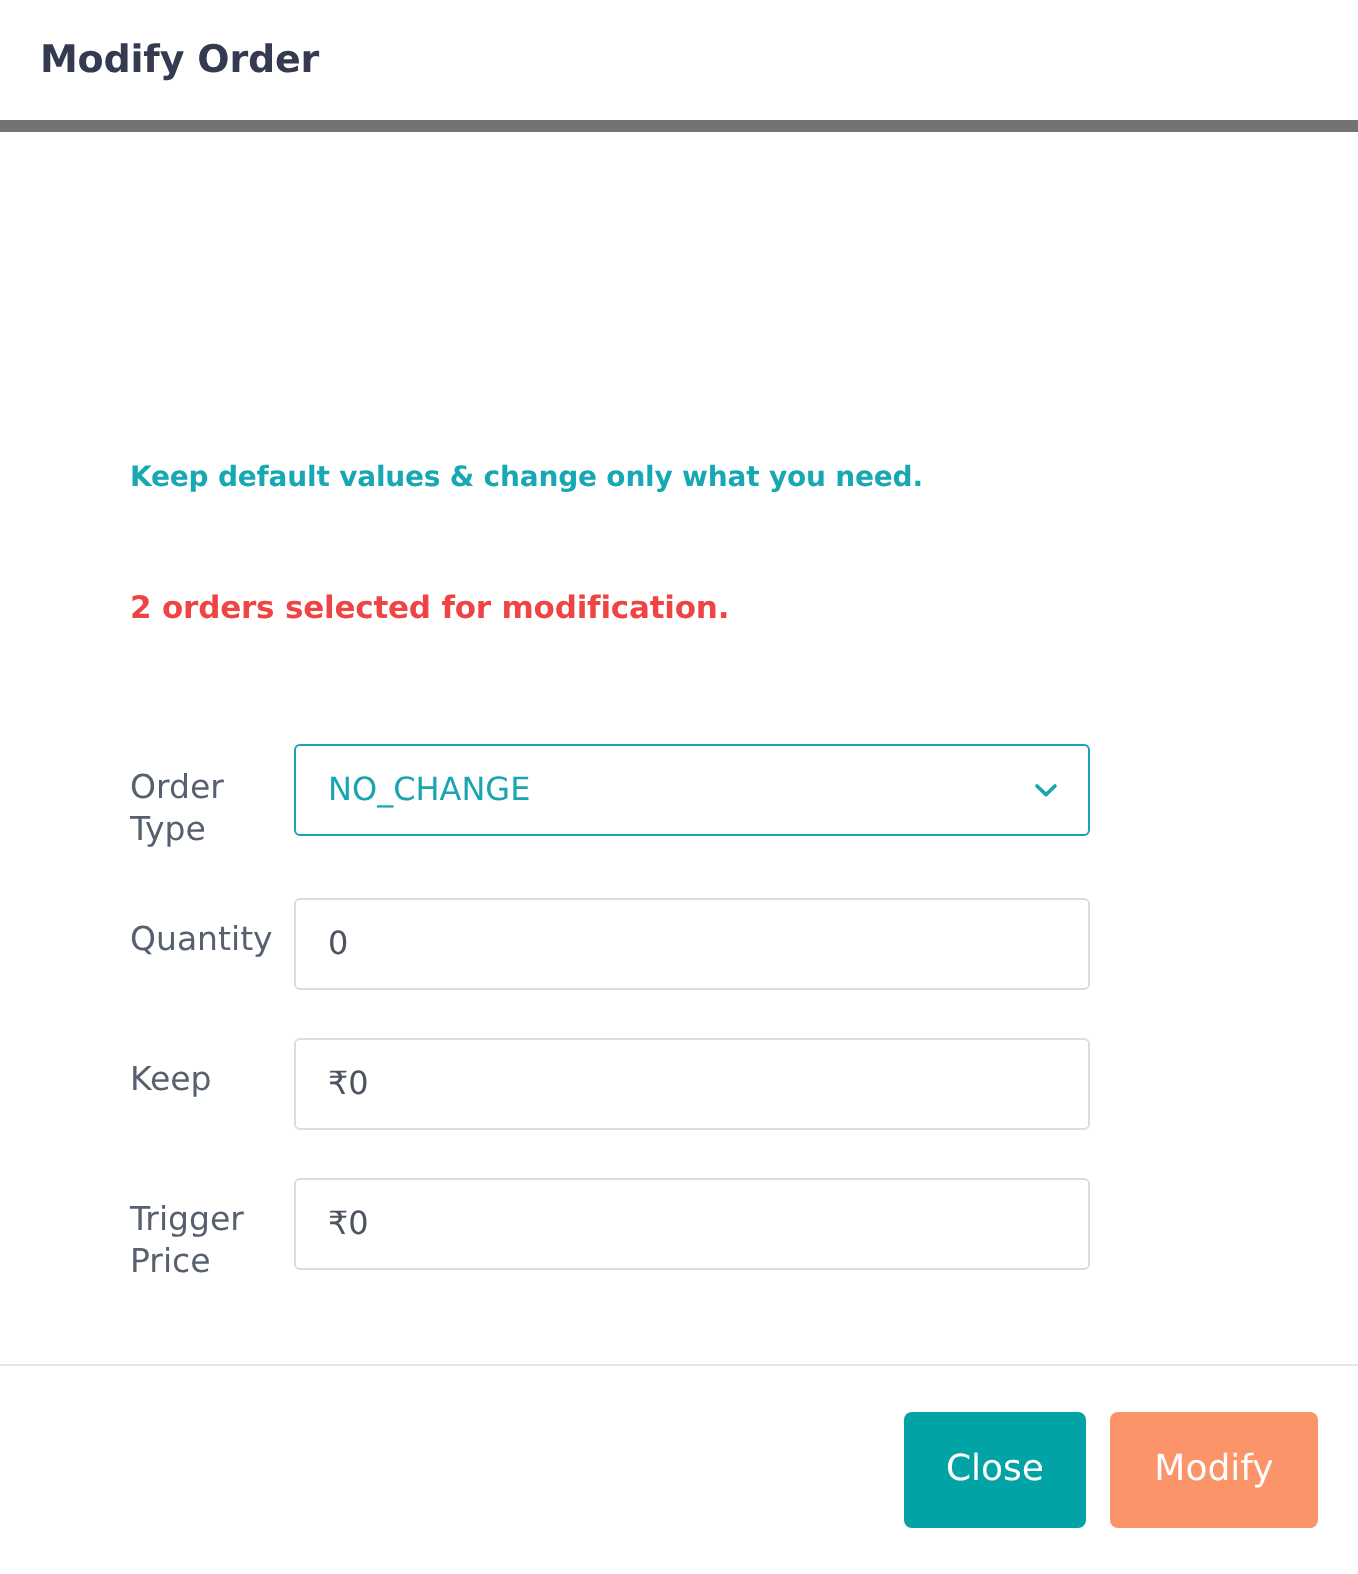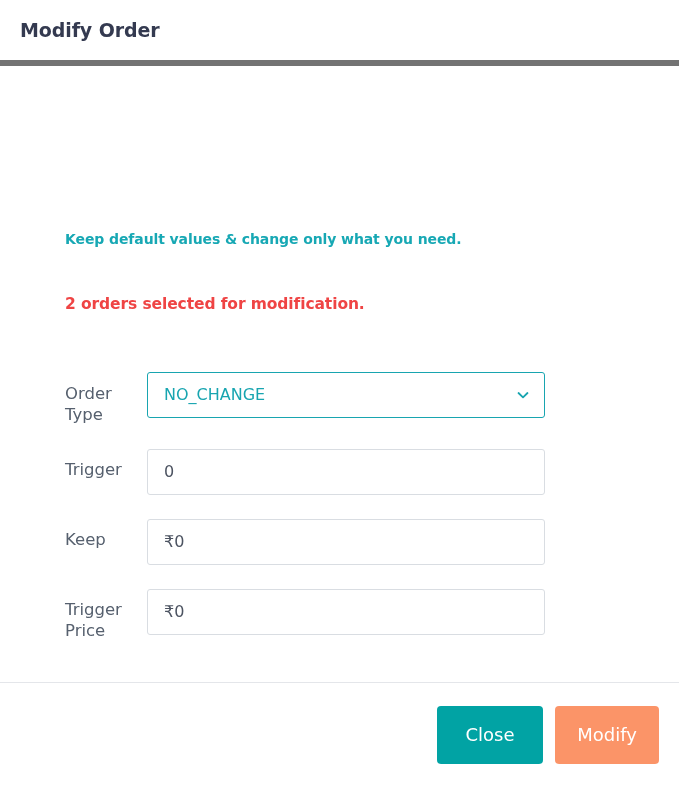--- a/index.html
+++ b/index.html
@@ -157,21 +157,21 @@
     height: 58px;
     font-size: 18px;
     color: #ffffff;
     cursor: pointer;
     font-family: "DejaVu Sans", sans-serif;
     line-height: 58px;
     padding: 0;
     text-align: center;
   }
   .btn-close {
-    width: 106px;
+    width: 91px;
     background: #01a3a4;
   }
   .btn-modify {
     width: 104px;
     background: #fb9468;
   }
 </style>
 </head>
 <body>
 
@@ -195,21 +195,21 @@
           <span class="field-value">NO_CHANGE</span>
           <span class="chevron">
             <svg width="14" height="14" viewBox="0 0 14 14" aria-hidden="true">
               <path d="M2.5 5 L7 9.3 L11.5 5" fill="none" stroke="#18a5b0" stroke-width="1.8" stroke-linecap="round" stroke-linejoin="round"></path>
             </svg>
           </span>
         </div>
       </div>
 
       <div class="form-row row-quantity">
-        <div class="field-label">Trigger</div>
+        <div class="field-label">Quantity</div>
         <div class="field-control">
           <span class="field-value">0</span>
         </div>
       </div>
 
       <div class="form-row row-price">
         <div class="field-label">Keep</div>
         <div class="field-control">
           <span class="field-value">₹0</span>
         </div>

